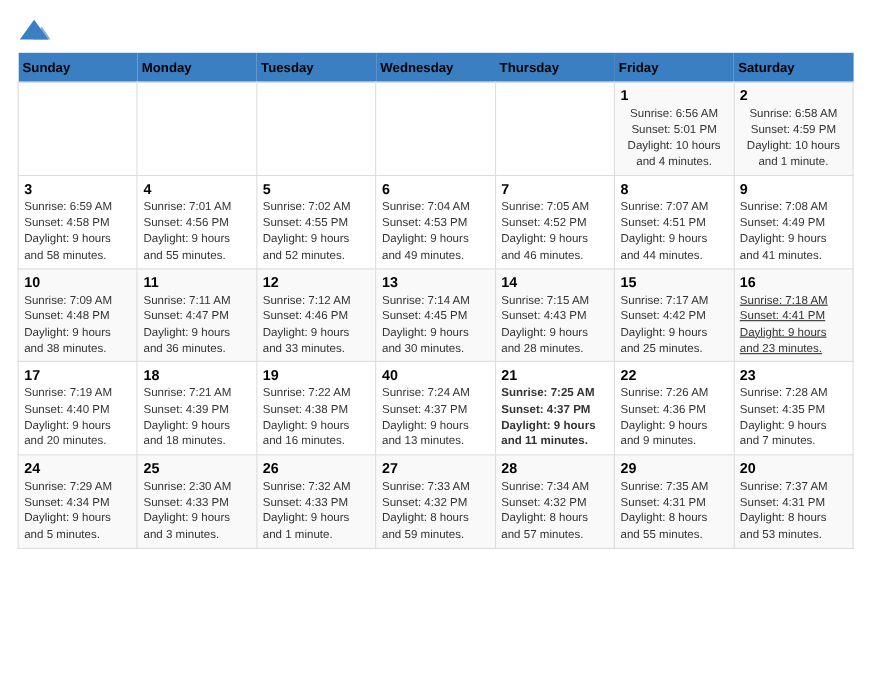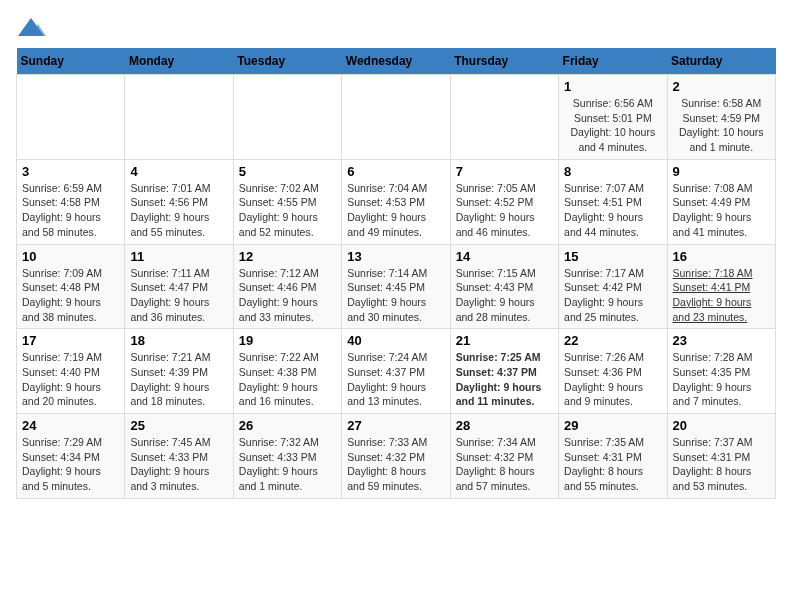--- a/index.html
+++ b/index.html
@@ -272,21 +272,21 @@
       </tr>
       <tr>
         <td>
           <span class="day-num">24</span>
           <div class="day-info" style="white-space: pre-line;">Sunrise: 7:29 AM
 Sunset: 4:34 PM
 Daylight: 9 hours and 5 minutes.</div>
         </td>
         <td>
           <span class="day-num">25</span>
-          <div class="day-info" style="white-space: pre-line;">Sunrise: 7:45 AM
+          <div class="day-info" style="white-space: pre-line;">Sunrise: 2:30 AM
 Sunset: 4:33 PM
 Daylight: 9 hours and 3 minutes.</div>
         </td>
         <td>
           <span class="day-num">26</span>
           <div class="day-info" style="white-space: pre-line;">Sunrise: 7:32 AM
 Sunset: 4:33 PM
 Daylight: 9 hours and 1 minute.</div>
         </td>
         <td>

